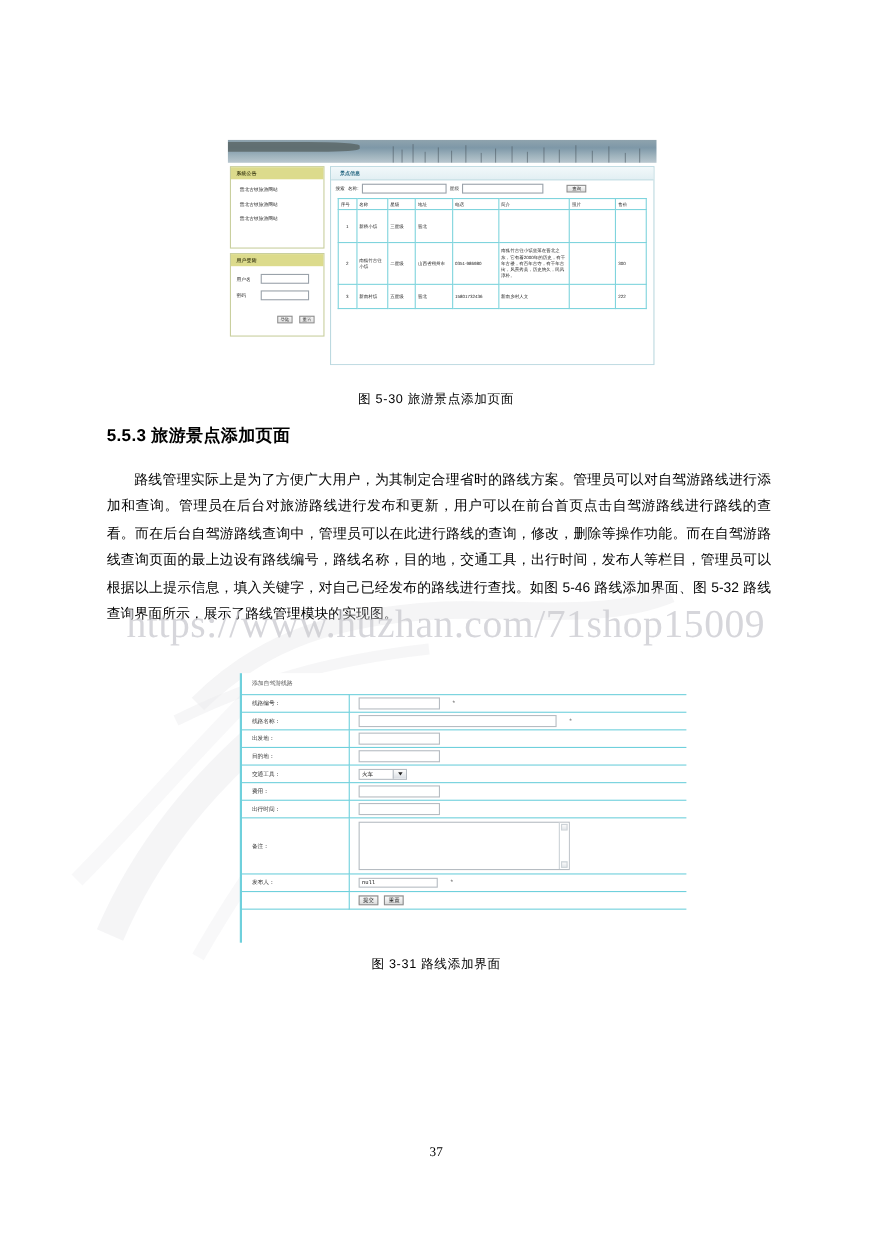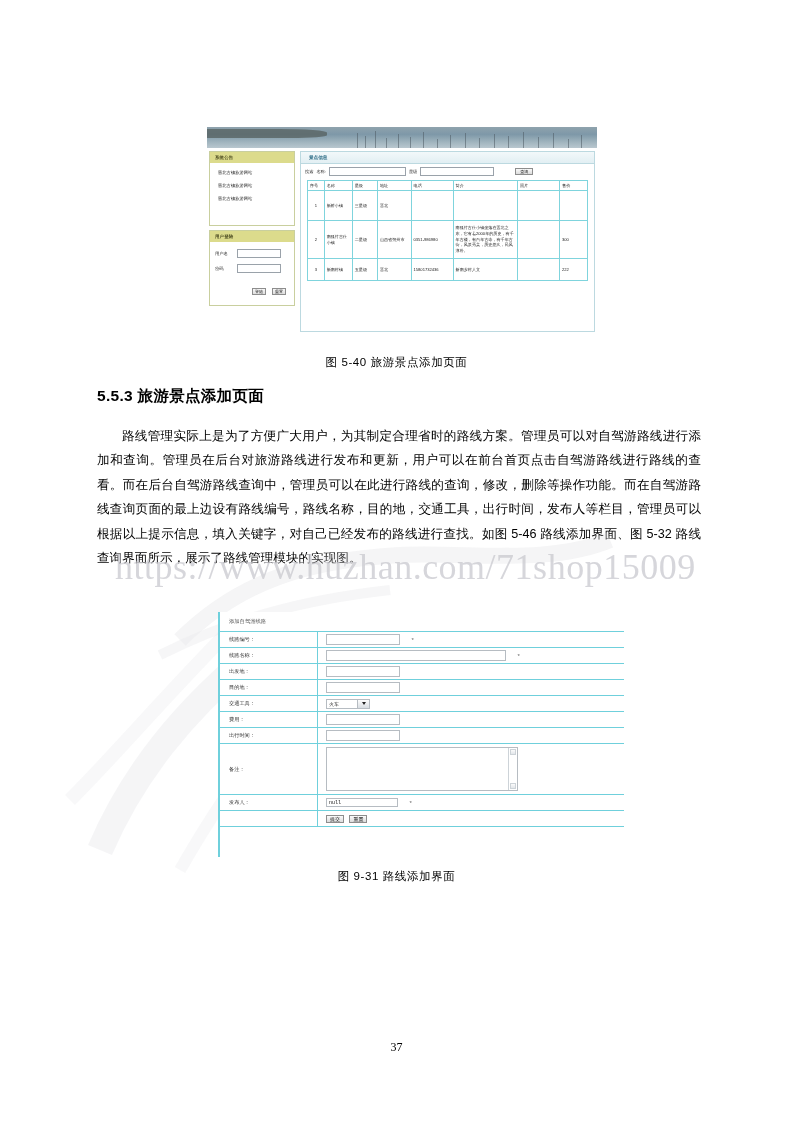--- a/index.html
+++ b/index.html
@@ -530,21 +530,21 @@
               <td class="intro">新南乡村人文</td>
               <td></td>
               <td>222</td>
             </tr>
           </tbody>
         </table>
       </div>
     </div>
   </div>
 
-  <div class="caption" style="top:355px;">图 5-40 旅游景点添加页面</div>
+  <div class="caption" style="top:355px;">图 5-30 旅游景点添加页面</div>
 
   <div class="h3">5.5.3 旅游景点添加页面</div>
 
   <div class="para">路线管理实际上是为了方便广大用户，为其制定合理省时的路线方案。管理员可以对自驾游路线进行添加和查询。管理员在后台对旅游路线进行发布和更新，用户可以在前台首页点击自驾游路线进行路线的查看。而在后台自驾游路线查询中，管理员可以在此进行路线的查询，修改，删除等操作功能。而在自驾游路线查询页面的最上边设有路线编号，路线名称，目的地，交通工具，出行时间，发布人等栏目，管理员可以根据以上提示信息，填入关键字，对自己已经发布的路线进行查找。如图 5-46 路线添加界面、图 5-32 路线查询界面所示，展示了路线管理模块的实现图。</div>
 
   <svg class="wm-brush" style="left:150px;top:520px;width:470px;height:140px;" viewBox="0 0 470 140">
     <path d="M30 120 C90 60, 160 40, 250 35 C320 32, 400 45, 460 20" stroke="#d8d8dc" stroke-width="16" fill="none" opacity=".55"></path>
     <path d="M10 135 C80 100, 150 80, 240 70" stroke="#dcdce0" stroke-width="10" fill="none" opacity=".5"></path>
   </svg>
 
@@ -630,17 +630,17 @@
         <td class="lab"></td>
         <td class="val">
           <span class="formbtn">提交</span>
           <span class="formbtn">重置</span>
         </td>
       </tr>
     </tbody>
       </table>
   </div>
 
-  <div class="caption" style="top:869px;">图 9-31 路线添加界面</div>
+  <div class="caption" style="top:869px;">图 3-31 路线添加界面</div>
 
   <div class="pageno">37</div>
 
 </div>
 
 </body></html>

